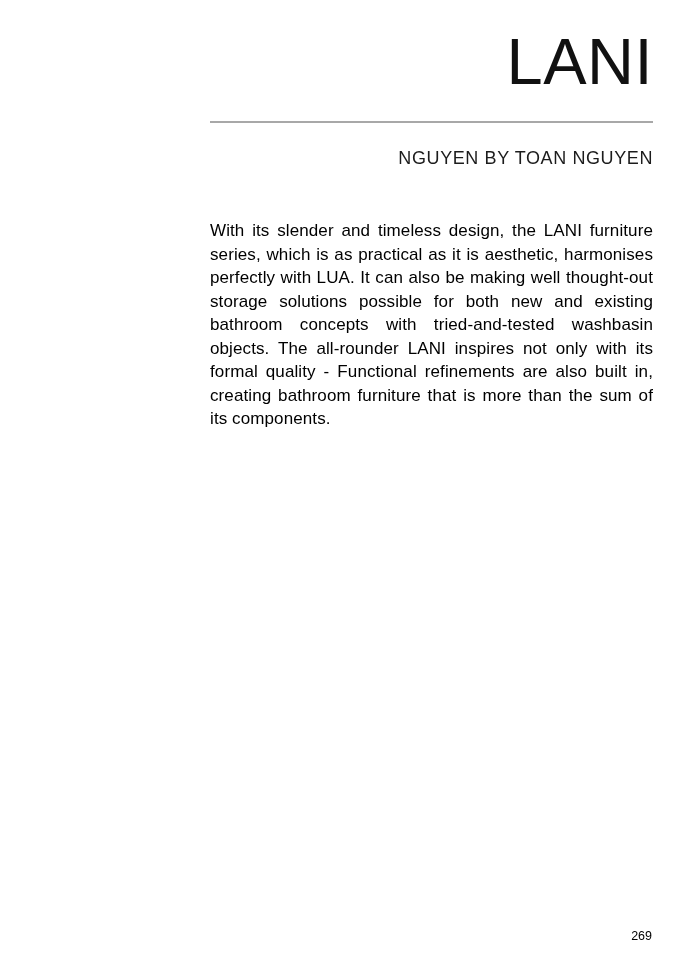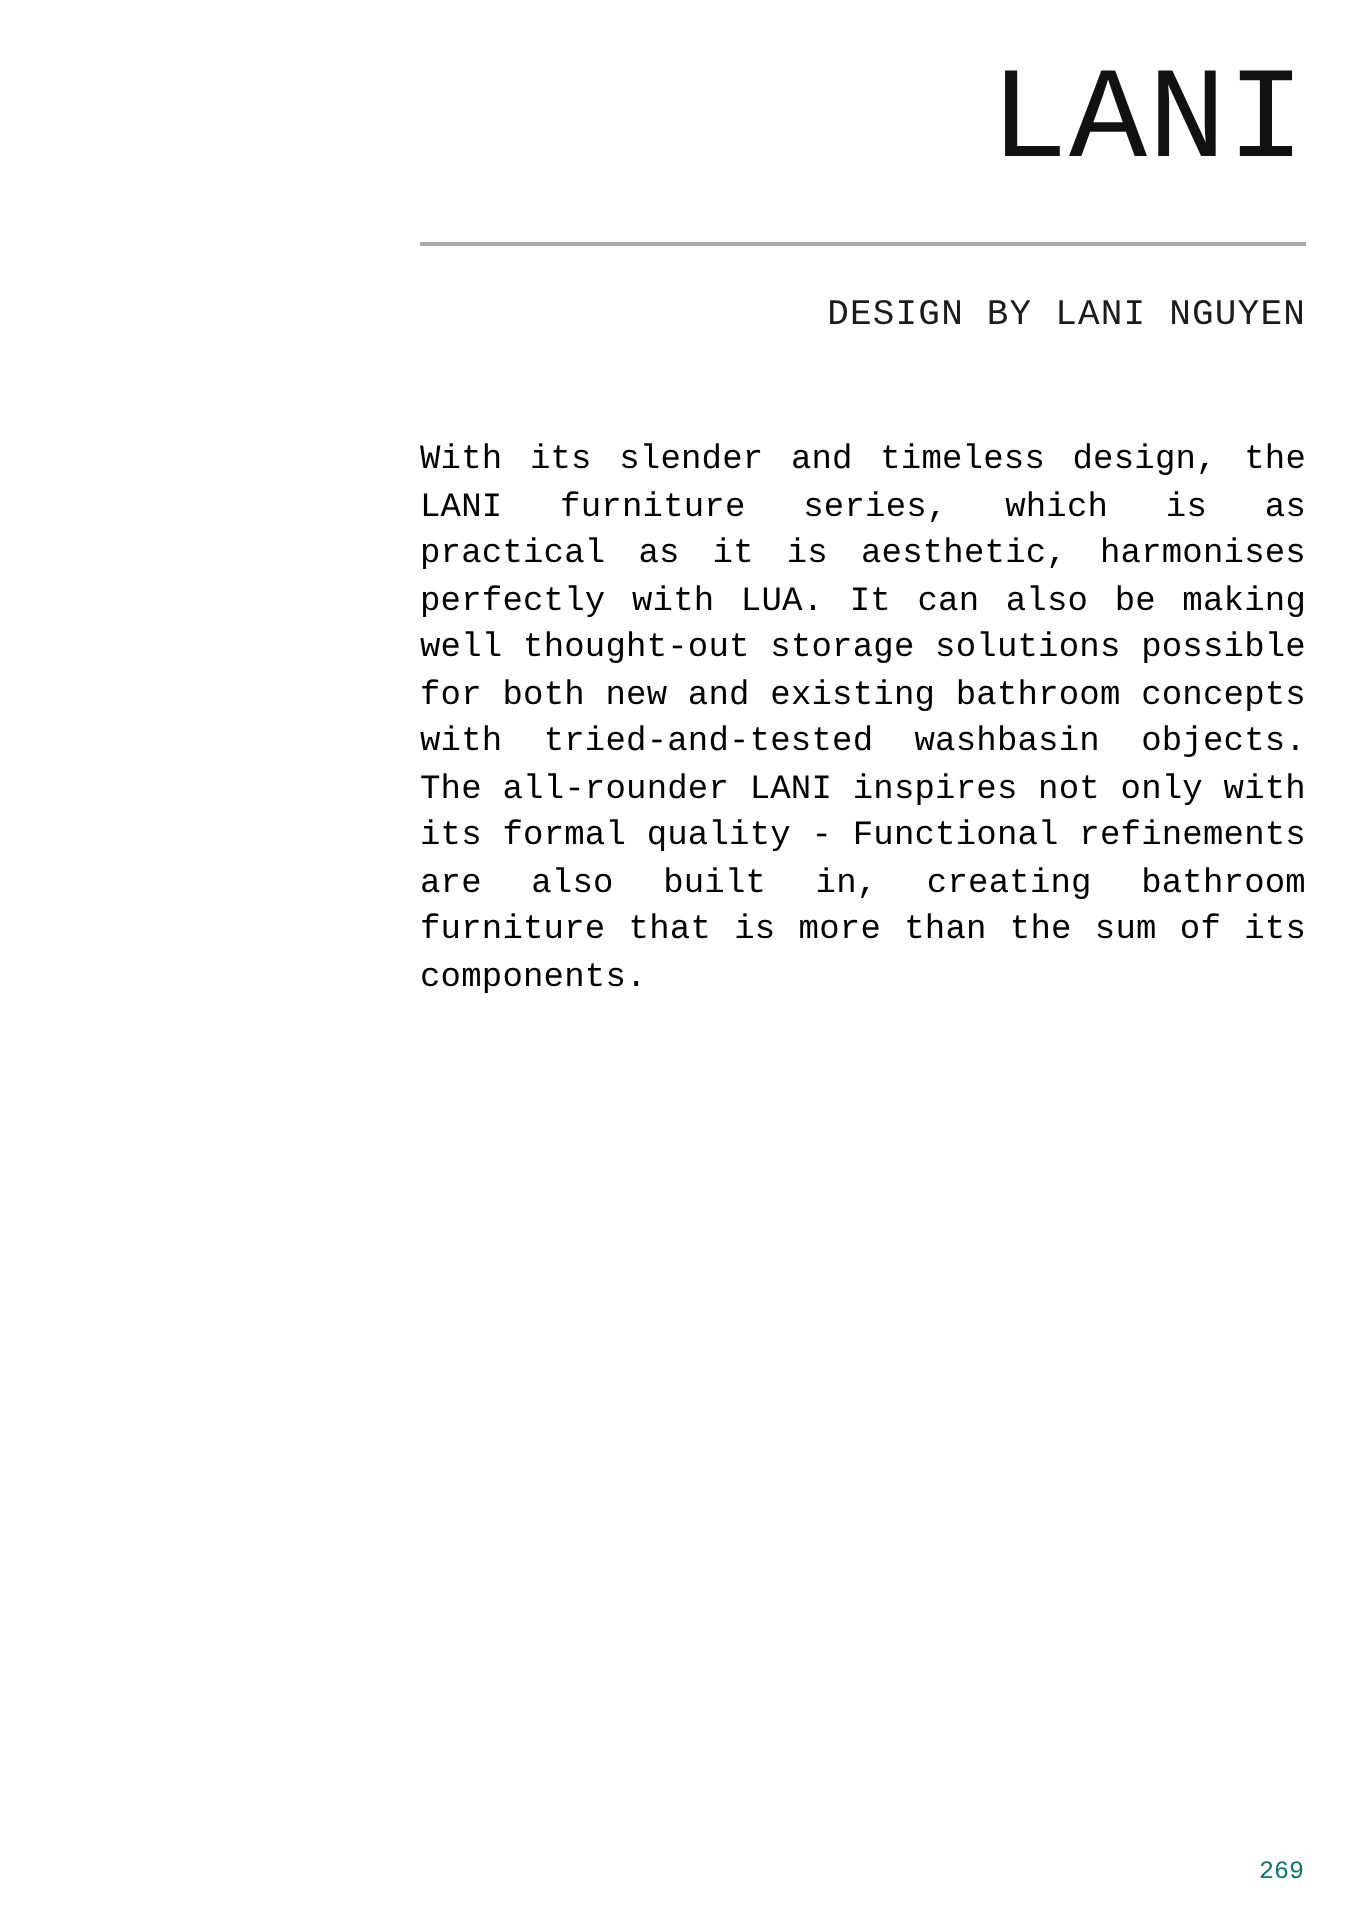--- a/index.html
+++ b/index.html
@@ -6,21 +6,21 @@
     margin: 0;
     padding: 0;
     background: #ffffff;
   }
   .page {
     position: relative;
     width: 677px;
     height: 958px;
     background: #ffffff;
     overflow: hidden;
-    font-family: Liberation Mono, monospace;
+    font-family: Liberation Sans, sans-serif;
   }
   .title {
     position: absolute;
     top: 29px;
     right: 24px;
     margin: 0;
     font-size: 65px;
     line-height: 65px;
     font-weight: 300;
     letter-spacing: 0.5px;
@@ -60,32 +60,32 @@
     color: #000000;
     text-align: justify;
     letter-spacing: 0.1px;
   }
   .page-number {
     position: absolute;
     top: 929px;
     right: 25px;
     font-size: 12.5px;
     line-height: 14px;
-    color: #0f766e;
+    color: #000000;
     text-align: right;
   }
 </style>
 </head>
 <body>
 
 <div class="page">
 
   <h1 class="title">LANI</h1>
 
   <div class="divider"></div>
 
-  <div class="subtitle">DESIGN BY LANI NGUYEN</div>
+  <div class="subtitle">NGUYEN BY TOAN NGUYEN</div>
 
   <p class="body-text">With its slender and timeless design, the LANI furniture series, which is as practical as it is aesthetic, harmonises perfectly with LUA. It can also be making well thought-out storage solutions possible for both new and existing bathroom concepts with tried-and-tested washbasin objects. The all-rounder LANI inspires not only with its formal quality - Functional refinements are also built in, creating bathroom furniture that is more than the sum of its components.</p>
 
   <div class="page-number">269</div>
 
 </div>
 
 </body></html>

